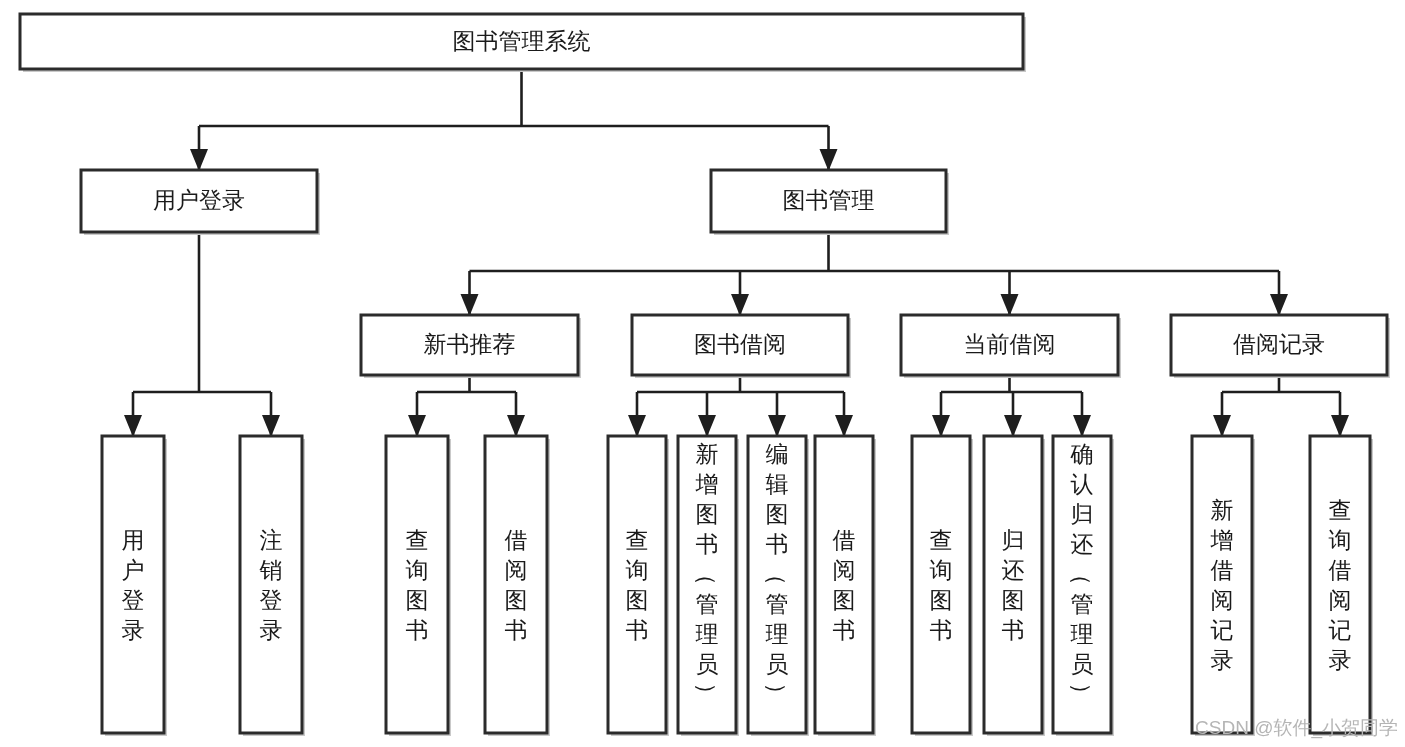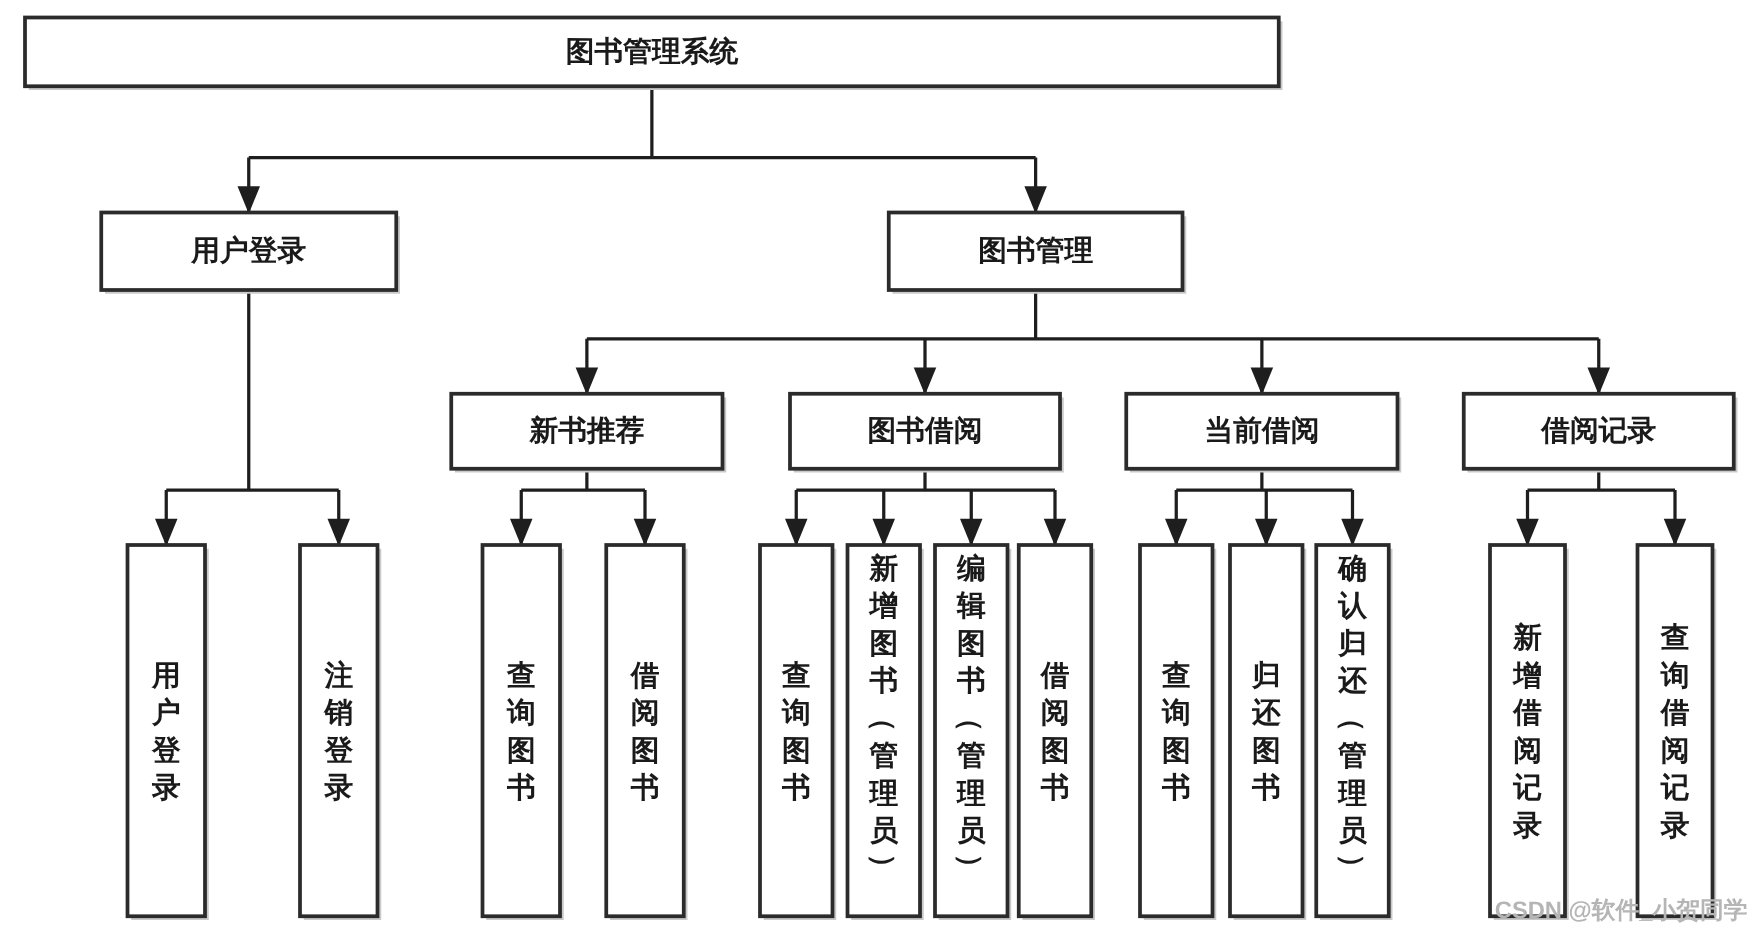--- a/index.html
+++ b/index.html
@@ -11,21 +11,20 @@
     width: 1405px;
     height: 747px;
     font-family: "Liberation Sans", "DejaVu Sans", sans-serif;
     overflow: hidden;
     position: relative;
   }
   #diagram-root {
     position: relative;
     width: 1405px;
     height: 608px;
-    font-weight: bold;
   }
   svg#flow-svg {
     position: absolute;
     top: 0;
     left: 0;
     width: 1405px;
     height: 747px;
     display: block;
   }
   .node-box {

